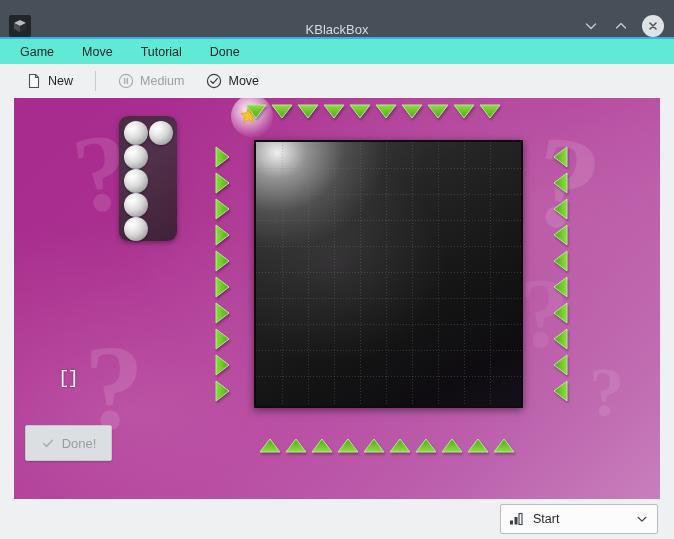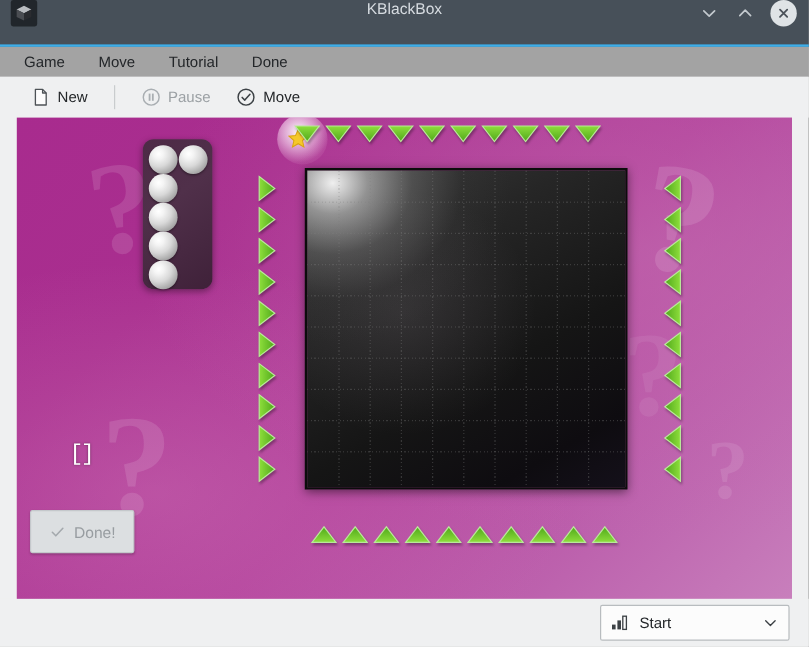--- a/index.html
+++ b/index.html
@@ -24,21 +24,21 @@
     box-sizing: border-box;
     display: flex;
     flex-direction: column;
   }
 
   
   .titlebar {
     height: 37px;
     background: #475059;
     display: flex;
-    align-items: flex-start;
+    align-items: flex-end;
     position: relative;
     flex: none;
     border-bottom: 2px solid #3daee9;
   }
   .app-icon {
     width: 22px;
     height: 22px;
     margin-left: 9px;
     background: #21262b;
     border-radius: 2px;
@@ -83,21 +83,21 @@
     background: #dfe3e6;
     display: flex;
     align-items: center;
     justify-content: center;
     cursor: pointer;
   }
 
   
   .menubar {
     height: 25px;
-    background: #a3a3a3;
+    background: #5eead4;
     display: flex;
     align-items: center;
     padding-left: 16px;
     gap: 20px;
     flex: none;
   }
   .menu-item {
     font-size: 12.5px;
     color: #232629;
     padding: 2px 4px;
@@ -318,21 +318,21 @@
 
 
     <div class="tb-sep"></div>
 
     <div class="tb-btn disabled">
       <svg class="tb-icon" viewBox="0 0 16 16" xmlns="http://www.w3.org/2000/svg">
         <circle cx="8" cy="8" r="6.6" fill="none" stroke="#a9aeb2" stroke-width="1.2"></circle>
         <rect x="5.9" y="5" width="1.5" height="6" fill="#a9aeb2"></rect>
         <rect x="8.6" y="5" width="1.5" height="6" fill="#a9aeb2"></rect>
       </svg>
-      <span>Pause</span>
+      <span>Medium</span>
     </div>
 
     <div class="tb-btn">
       <svg class="tb-icon" viewBox="0 0 16 16" xmlns="http://www.w3.org/2000/svg">
         <circle cx="8" cy="8" r="6.6" fill="none" stroke="#3c4145" stroke-width="1.2"></circle>
         <path d="M4.8 8.2 L7 10.4 L11.3 5.6" fill="none" stroke="#3c4145" stroke-width="1.3" stroke-linecap="round" stroke-linejoin="round"></path>
       </svg>
       <span>Move</span>
     </div>
   </div>

